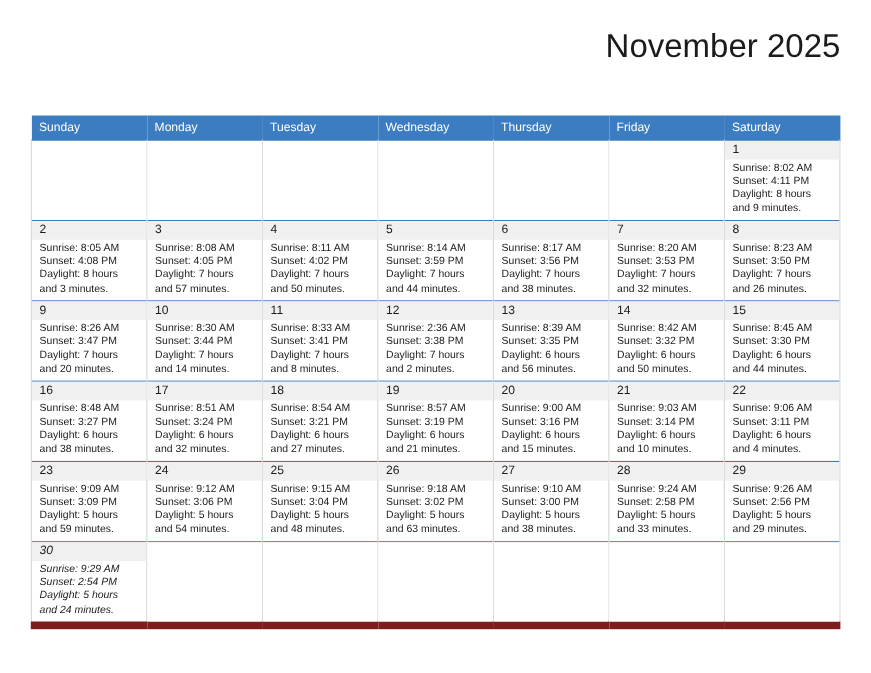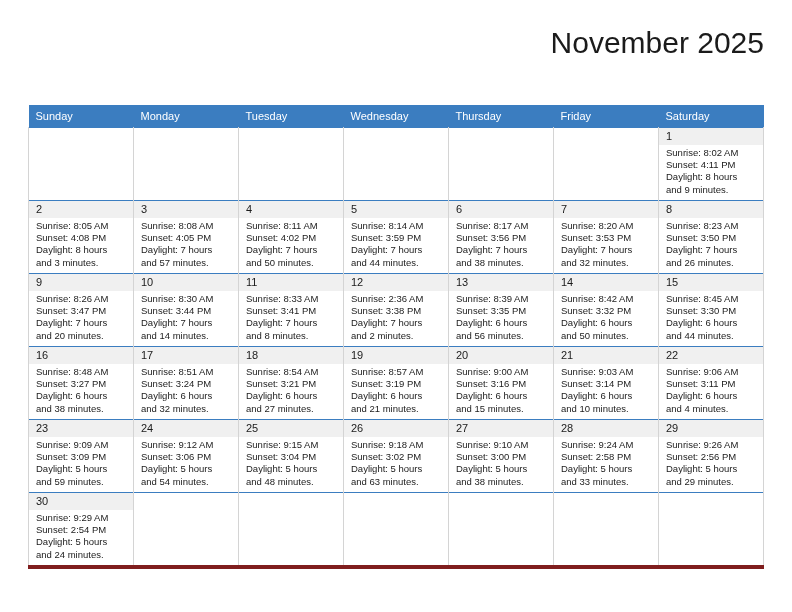--- a/index.html
+++ b/index.html
@@ -140,21 +140,22 @@
     font-size: 9.5px;
     line-height: 12.2px;
     color: #1b1b1b;
     white-space: nowrap;
   }
   td.blank .cell-inner {
     background: #ffffff;
   }
   
   tr.last-week td {
-    border-bottom: 4px solid #7f1d1d;
+    border-bottom: 7px solid #7f1d1d;
+    font-style: italic;
   }
 </style>
 </head>
 <body>
 
 <div class="page">
 
   <div class="header">
 
 

